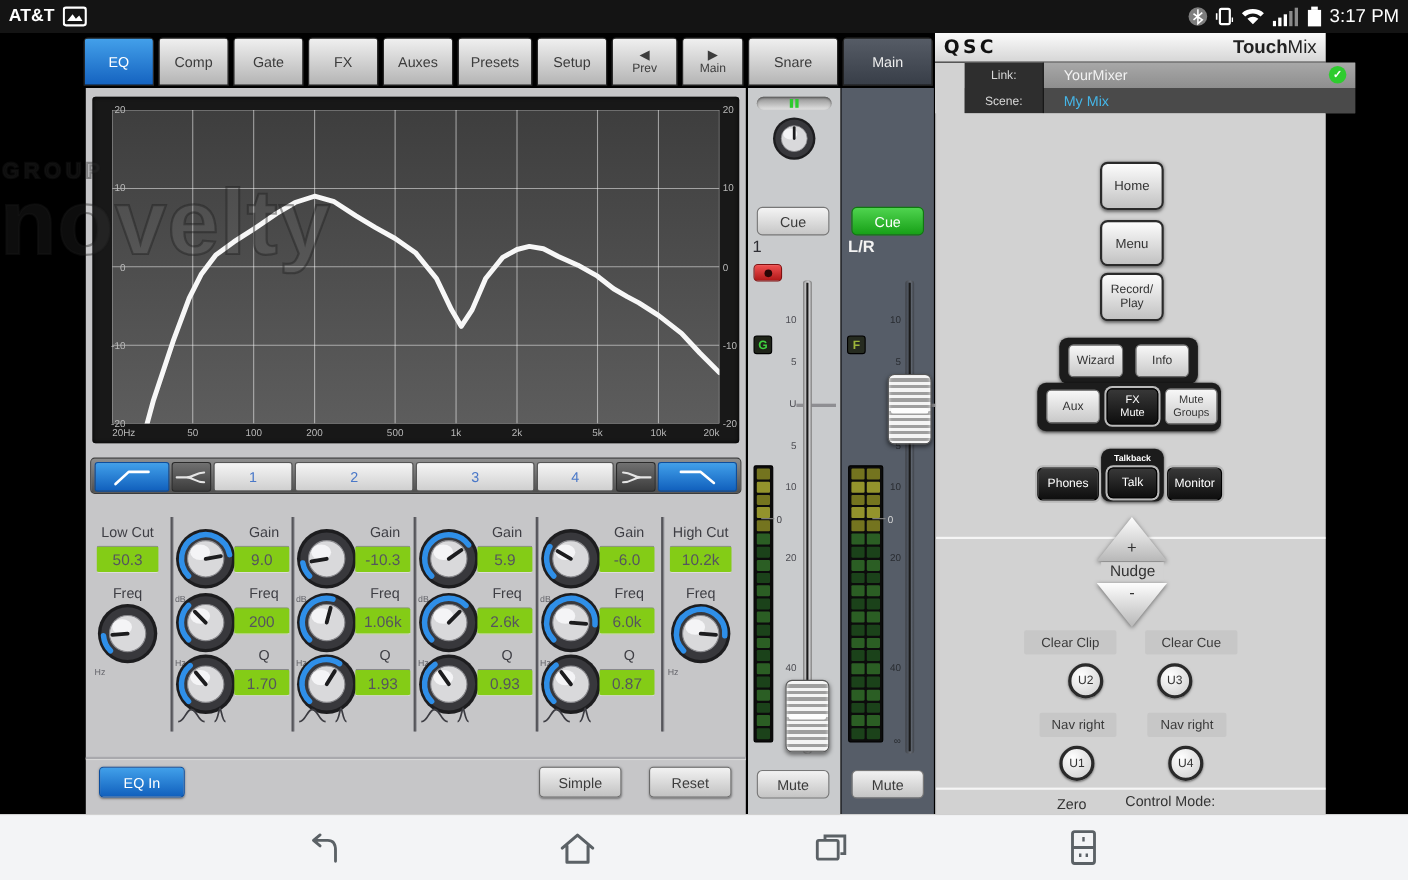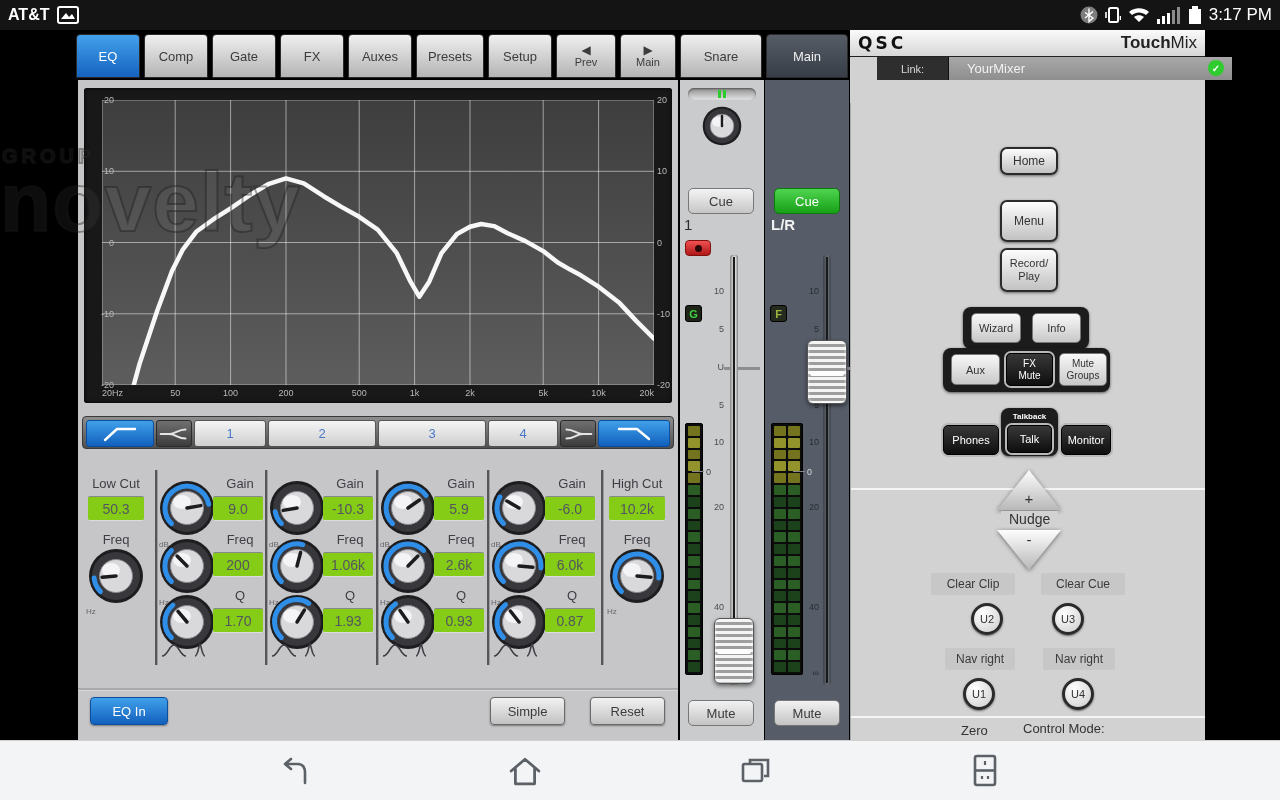--- a/index.html
+++ b/index.html
@@ -671,22 +671,28 @@
       <span id="qsc-logo">QSC</span>
       <span id="tm-name"><b>Touch</b><span>Mix</span></span>
     </div>
     <div class="rp-row" id="linkrow">
       <span class="lab">Link:</span>
       <span class="val">
           <span>YourMixer</span>
         <span class="checkdot">✓</span>
       </span>
     </div>
+    <div class="rp-row" id="scenerow">
+      <span class="lab">Scene:</span>
+      <span class="val">
+          <span>My Mix</span>
+        </span>
+    </div>
     <div id="rp-body">
-      <div class="rbtn" style="left:149px;top:44px;width:58px;height:28px;">
+      <div class="rbtn" style="left:149px;top:44px;width:58px;height:44px;">
           <span>Home</span>
         </div>
       <div class="rbtn" style="left:149px;top:97px;width:58px;height:42px;">
           <span>Menu</span>
         </div>
       <div class="rbtn" style="left:149px;top:145px;width:58px;height:44px;font-size:11px;">
         <span>Record/</span>
           <span>Play</span>
       </div>
 

